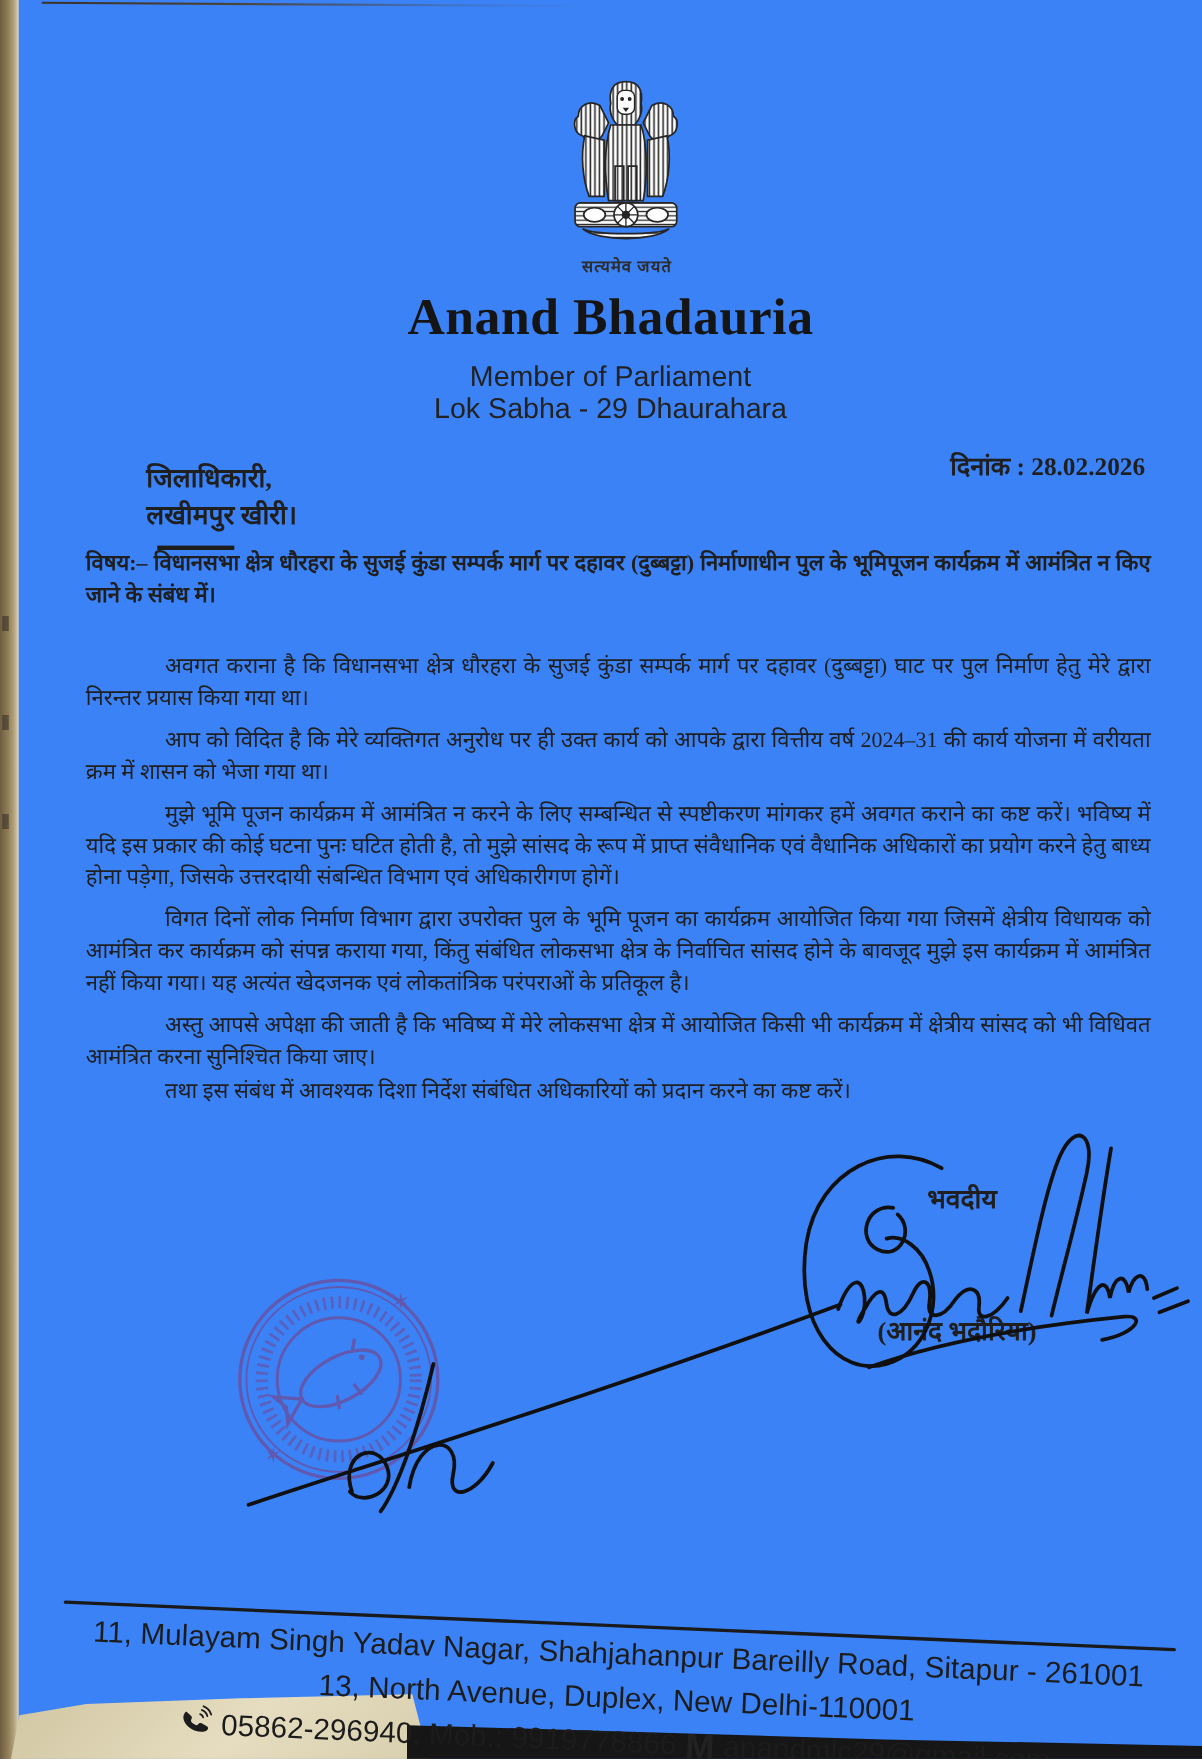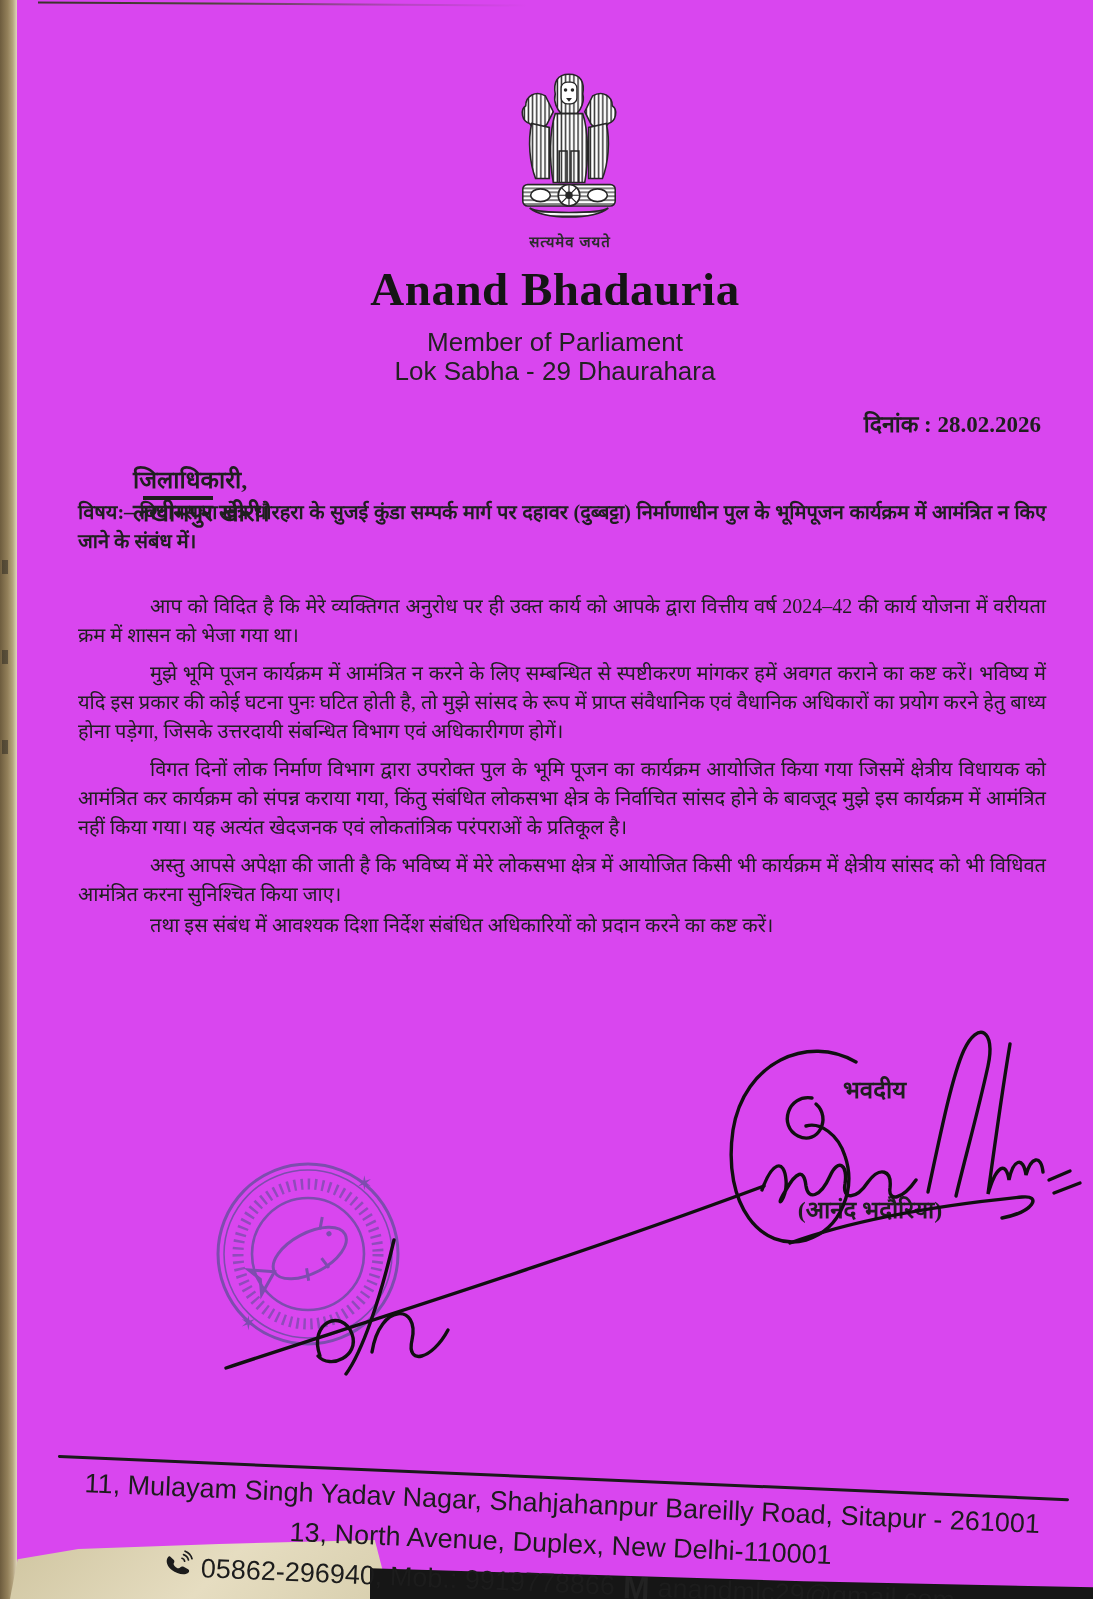--- a/index.html
+++ b/index.html
@@ -1,19 +1,19 @@
 <!DOCTYPE html>
 <html><head>
 <meta charset="utf-8">
 <style>
   html,body{margin:0;padding:0;background:#e8e6e2;}
   .page{
     position:relative;
     width:1093px;height:1599px;
-    background:#d946ef;
+    background:#3b82f6;
     overflow:hidden;
     font-family:"Liberation Serif","DejaVu Sans",serif;
     color:#1f1f1f;
   }
   
   .scan-left-strip{
     position:absolute;left:0;top:0;width:17px;height:1599px;
     background:linear-gradient(to right,#6d5c3e 0%,#93805a 45%,#b3a37e 75%,#ded4bb 100%);
   }
   .scan-left-strip:after{
@@ -51,21 +51,21 @@
     font-family:"Liberation Sans","DejaVu Sans",sans-serif;font-size:26px;color:#222;
   }
   .lh-constituency{
     position:absolute;left:0;top:356px;width:1110px;text-align:center;
     font-family:"Liberation Sans","DejaVu Sans",sans-serif;font-size:26px;color:#222;
   }
   
   .meta-ref{position:absolute;left:80px;top:383px;font-size:23px;font-weight:600;}
   .meta-date{position:absolute;right:52px;top:378px;font-size:23px;font-weight:600;margin-top:29px;}
   
-  .recipient{position:absolute;left:133px;top:420px;font-size:24px;font-weight:600;line-height:33px;margin-top:44px;}
+  .recipient{position:absolute;left:133px;top:420px;font-size:24px;font-weight:600;line-height:33px;}
   .recipient-underline{position:absolute;left:143px;top:496px;width:70px;height:4px;background:#1d1d1d;}
   
   .letter-body{
     position:absolute;left:78px;top:498px;width:968px;
     font-size:20px;line-height:29px;text-align:justify;font-weight:500;
   }
   .letter-body p{margin:0 0 9px 0;text-indent:72px;}
   .letter-body p.subject{text-indent:0;margin-bottom:36px;font-weight:600;}
   .letter-body p.tight{margin-top:-7px;}
   
@@ -151,21 +151,22 @@
   <div class="meta-date">दिनांक : 28.02.2026</div>
 
   <div class="recipient">
     <div>जिलाधिकारी,</div>
     <div>लखीमपुर खीरी।</div>
   </div>
   <div class="recipient-underline"></div>
 
   <div class="letter-body">
     <p class="subject">विषय:– विधानसभा क्षेत्र धौरहरा के सुजई कुंडा सम्पर्क मार्ग पर दहावर (दुब्बट्टा) निर्माणाधीन पुल के भूमिपूजन कार्यक्रम में आमंत्रित न किए जाने के संबंध में।</p>
-    <p>आप को विदित है कि मेरे व्यक्तिगत अनुरोध पर ही उक्त कार्य को आपके द्वारा वित्तीय वर्ष 2024–42 की कार्य योजना में वरीयता क्रम में शासन को भेजा गया था।</p>
+    <p>अवगत कराना है कि विधानसभा क्षेत्र धौरहरा के सुजई कुंडा सम्पर्क मार्ग पर दहावर (दुब्बट्टा) घाट पर पुल निर्माण हेतु मेरे द्वारा निरन्तर प्रयास किया गया था।</p>
+    <p>आप को विदित है कि मेरे व्यक्तिगत अनुरोध पर ही उक्त कार्य को आपके द्वारा वित्तीय वर्ष 2024–31 की कार्य योजना में वरीयता क्रम में शासन को भेजा गया था।</p>
     <p>मुझे भूमि पूजन कार्यक्रम में आमंत्रित न करने के लिए सम्बन्धित से स्पष्टीकरण मांगकर हमें अवगत कराने का कष्ट करें। भविष्य में यदि इस प्रकार की कोई घटना पुनः घटित होती है, तो मुझे सांसद के रूप में प्राप्त संवैधानिक एवं वैधानिक अधिकारों का प्रयोग करने हेतु बाध्य होना पड़ेगा, जिसके उत्तरदायी संबन्धित विभाग एवं अधिकारीगण होगें।</p>
     <p>विगत दिनों लोक निर्माण विभाग द्वारा उपरोक्त पुल के भूमि पूजन का कार्यक्रम आयोजित किया गया जिसमें क्षेत्रीय विधायक को आमंत्रित कर कार्यक्रम को संपन्न कराया गया, किंतु संबंधित लोकसभा क्षेत्र के निर्वाचित सांसद होने के बावजूद मुझे इस कार्यक्रम में आमंत्रित नहीं किया गया। यह अत्यंत खेदजनक एवं लोकतांत्रिक परंपराओं के प्रतिकूल है।</p>
     <p>अस्तु आपसे अपेक्षा की जाती है कि भविष्य में मेरे लोकसभा क्षेत्र में आयोजित किसी भी कार्यक्रम में क्षेत्रीय सांसद को भी विधिवत आमंत्रित करना सुनिश्चित किया जाए।</p>
     <p class="tight">तथा इस संबंध में आवश्यक दिशा निर्देश संबंधित अधिकारियों को प्रदान करने का कष्ट करें।</p>
   </div>
 
   <div class="closing">भवदीय</div>
   <div class="signatory-name">(आनंद भदौरिया)</div>
 
   <svg class="ink-overlay" width="1093" height="1599" viewBox="0 0 1093 1599" style="z-index:3;">

